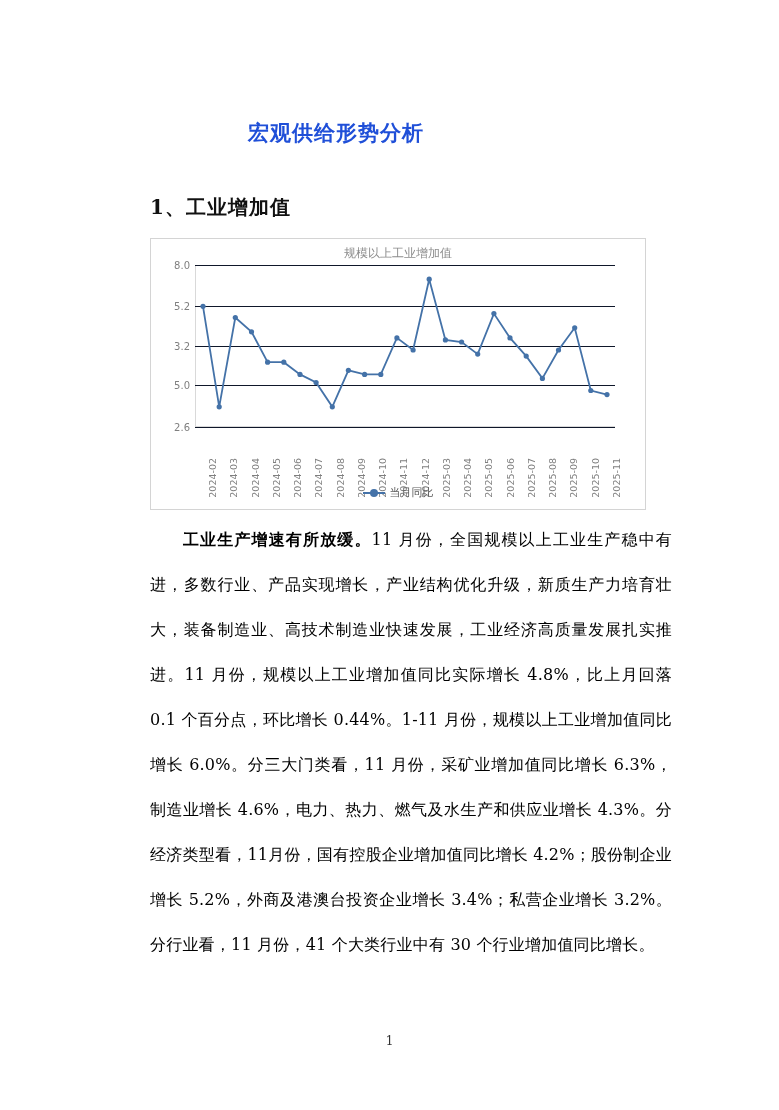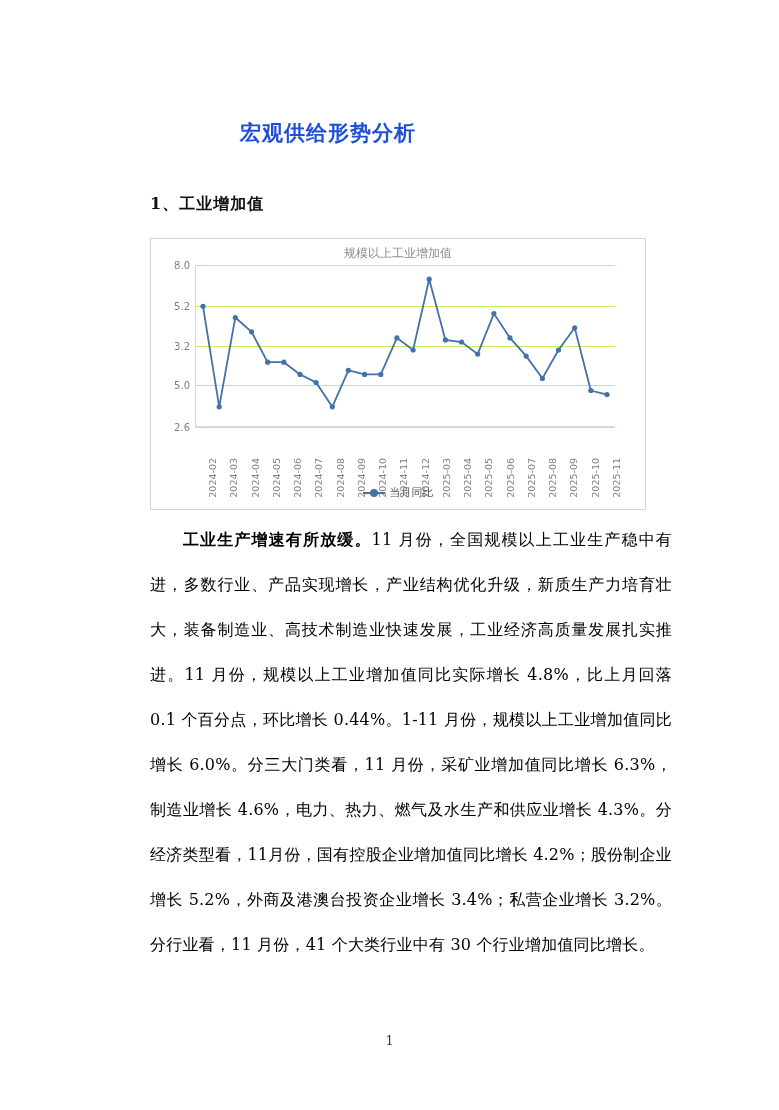--- a/index.html
+++ b/index.html
@@ -18,35 +18,35 @@
   .page {
     position: absolute;
     left: 0; top: 0;
     width: 779px;
     height: 1110px;
     box-sizing: border-box;
     padding: 0;
   }
   .doc-title {
     position: absolute;
-    left: 4px;
+    left: 12px;
     top: 119px;
     width: 648px;
     text-align: center;
     font-size: 21px;
     font-weight: bold;
     color: #1f4fd8;
     letter-spacing: 1px;
     font-family: "DejaVu Serif", "Liberation Serif", serif;
   }
   .section-heading {
     position: absolute;
     left: 150px;
     top: 194px;
-    font-size: 16px;
+    font-size: 20px;
     font-weight: bold;
     letter-spacing: 1px;
     color: #111111;
     font-family: "DejaVu Serif", "Liberation Serif", serif;
   }
 
   
   .chart-box {
     position: absolute;
     left: 150px;
@@ -71,21 +71,21 @@
     left: 44px;
     top: 26px;
     width: 420px;
     height: 162px;
   }
   .gridline {
     position: absolute;
     left: 0;
     width: 100%;
     height: 1px;
-    background: #bef264;
+    background: #0f172a;
   }
   .ytick {
     position: absolute;
     right: 100%;
     margin-right: 5px;
     transform: translateY(-50%);
     font-size: 10px;
     color: #7f7f7f;
     font-family: "DejaVu Sans", "Liberation Sans", sans-serif;
     white-space: nowrap;

